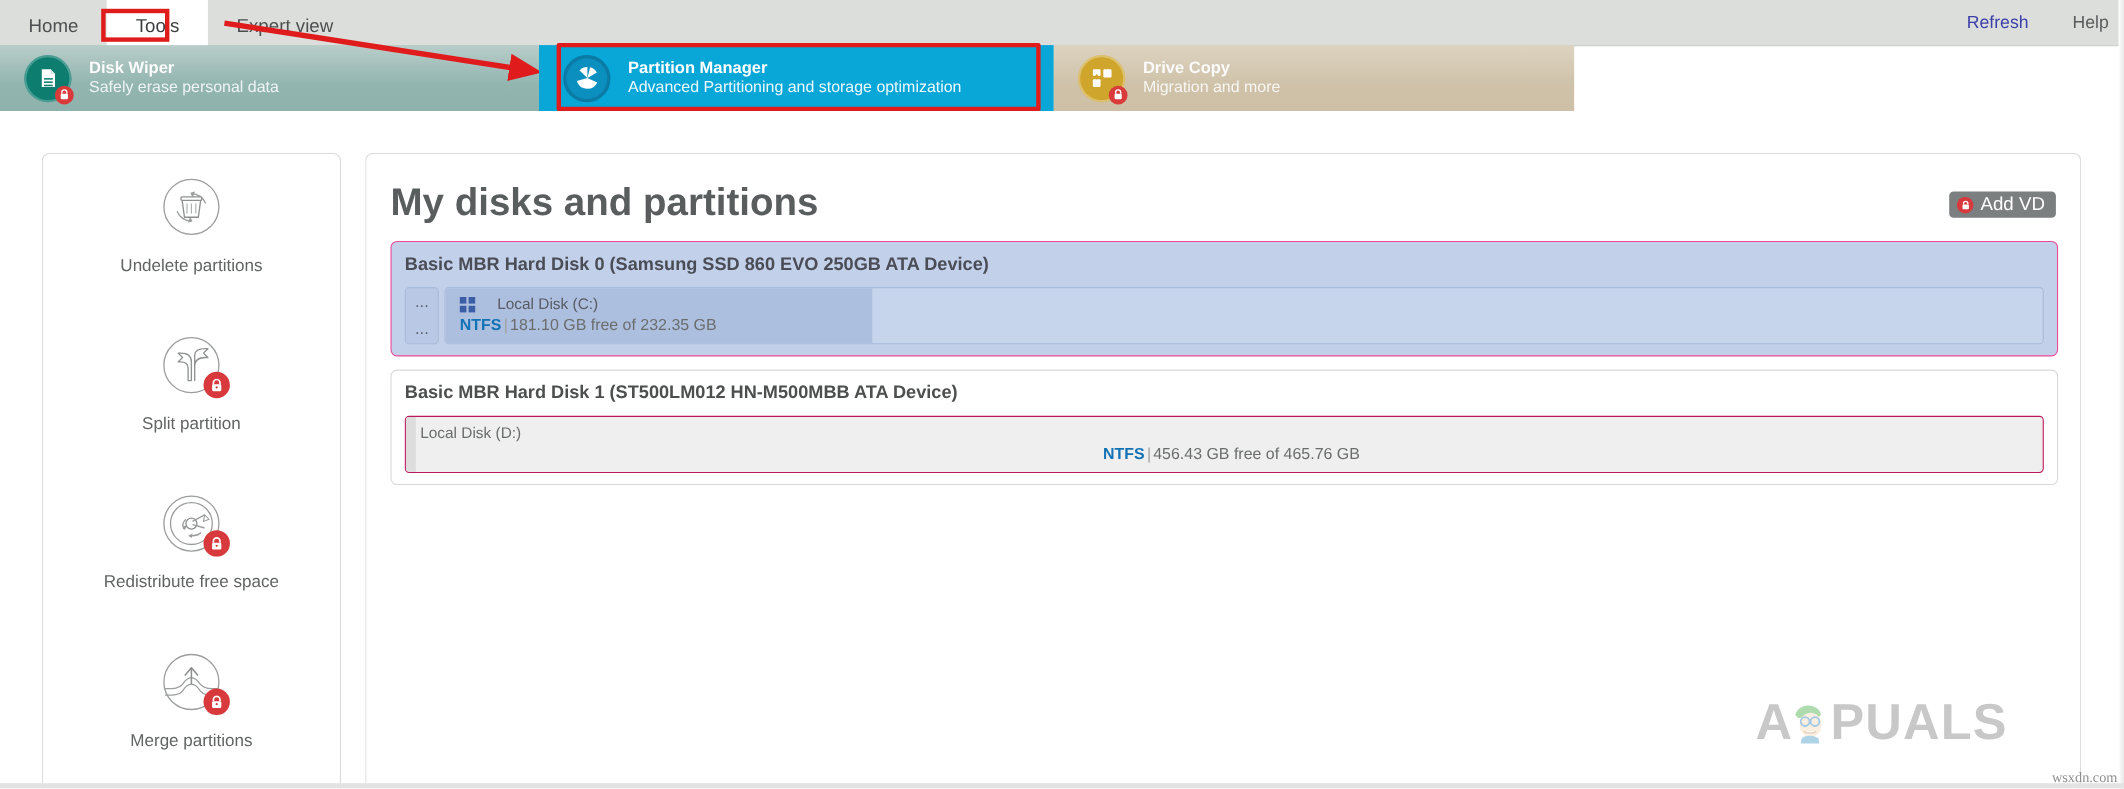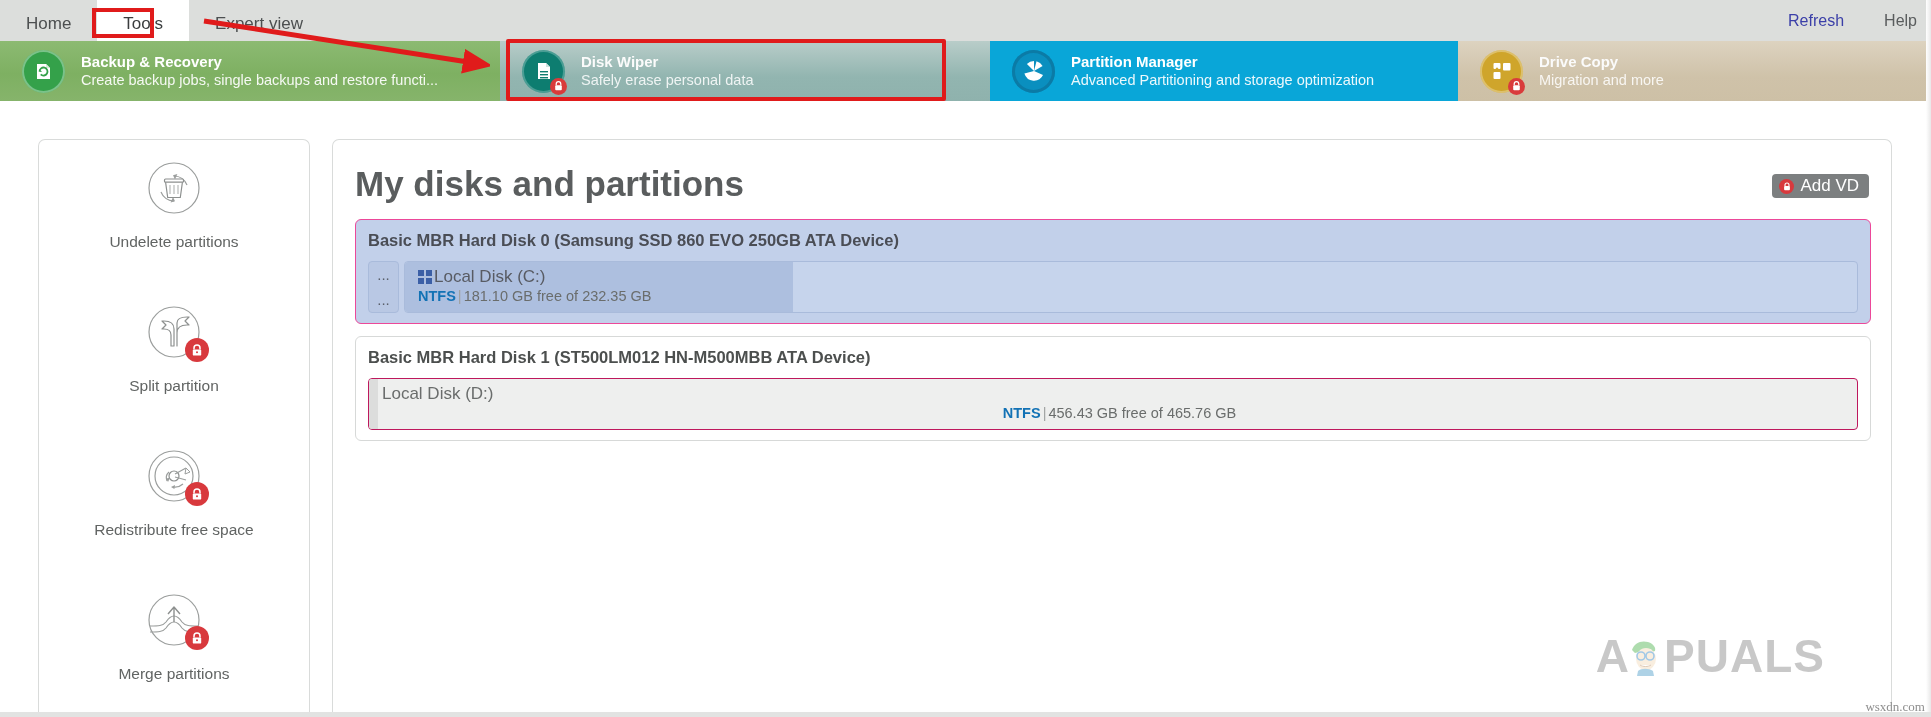--- a/index.html
+++ b/index.html
@@ -339,22 +339,22 @@
     width: 9px;
     background: #dcdddc;
   }
   .part-content {
     position: relative;
     padding: 5px 0 0 13px;
   }
   .part-name {
     display: flex;
     align-items: center;
-    gap: 2px;
-    font-size: 17px;
+    gap: 20px;
+    font-size: 14px;
     color: #585b63;
     line-height: 19px;
     white-space: nowrap;
   }
   .part-box.grey .part-name { color: #6a6d6c; }
   .win-logo {
     display: inline-grid;
     grid-template-columns: 6px 6px;
     grid-template-rows: 6px 6px;
     gap: 2px;
@@ -451,34 +451,20 @@
       <div class="menu-tab">Expert view</div>
     </div>
     <div class="menu-right">
       <div class="menu-link">Refresh</div>
       <div class="menu-link muted">Help</div>
     </div>
   </div>
 
   <div class="tiles">
 
-    <div class="tile backup">
-      <div class="tile-icon green">
-        <svg width="25" height="25" viewBox="0 0 25 25">
-          <path d="M6 5h9l4 4v11H6z" fill="#ffffff"></path>
-          <path d="M15 5v4h4" fill="#d6ecd8"></path>
-          <path d="M8.5 12.5a4 4 0 1 1 1.2 2.9" fill="none" stroke="#34a14a" stroke-width="1.8"></path>
-          <path d="M8 10.5l.6 2.6 2.6-.7z" fill="#34a14a"></path>
-        </svg>
-      </div>
-      <div class="tile-text">
-        <div class="tile-title">Backup &amp; Recovery</div>
-        <div class="tile-sub">Create backup jobs, single backups and restore functi...</div>
-      </div>
-    </div>
 
     <div class="tile wiper">
       <div class="tile-icon teal">
         <svg width="24" height="24" viewBox="0 0 24 24">
           <path d="M6 4h8l4 4v12H6z" fill="#ffffff"></path>
           <path d="M14 4v4h4" fill="#cfe3e0"></path>
           <rect x="8" y="12" width="8" height="1.4" fill="#0d7d70"></rect>
           <rect x="8" y="15" width="8" height="1.4" fill="#0d7d70"></rect>
           <rect x="8" y="18" width="8" height="1.4" fill="#0d7d70"></rect>
         </svg>

